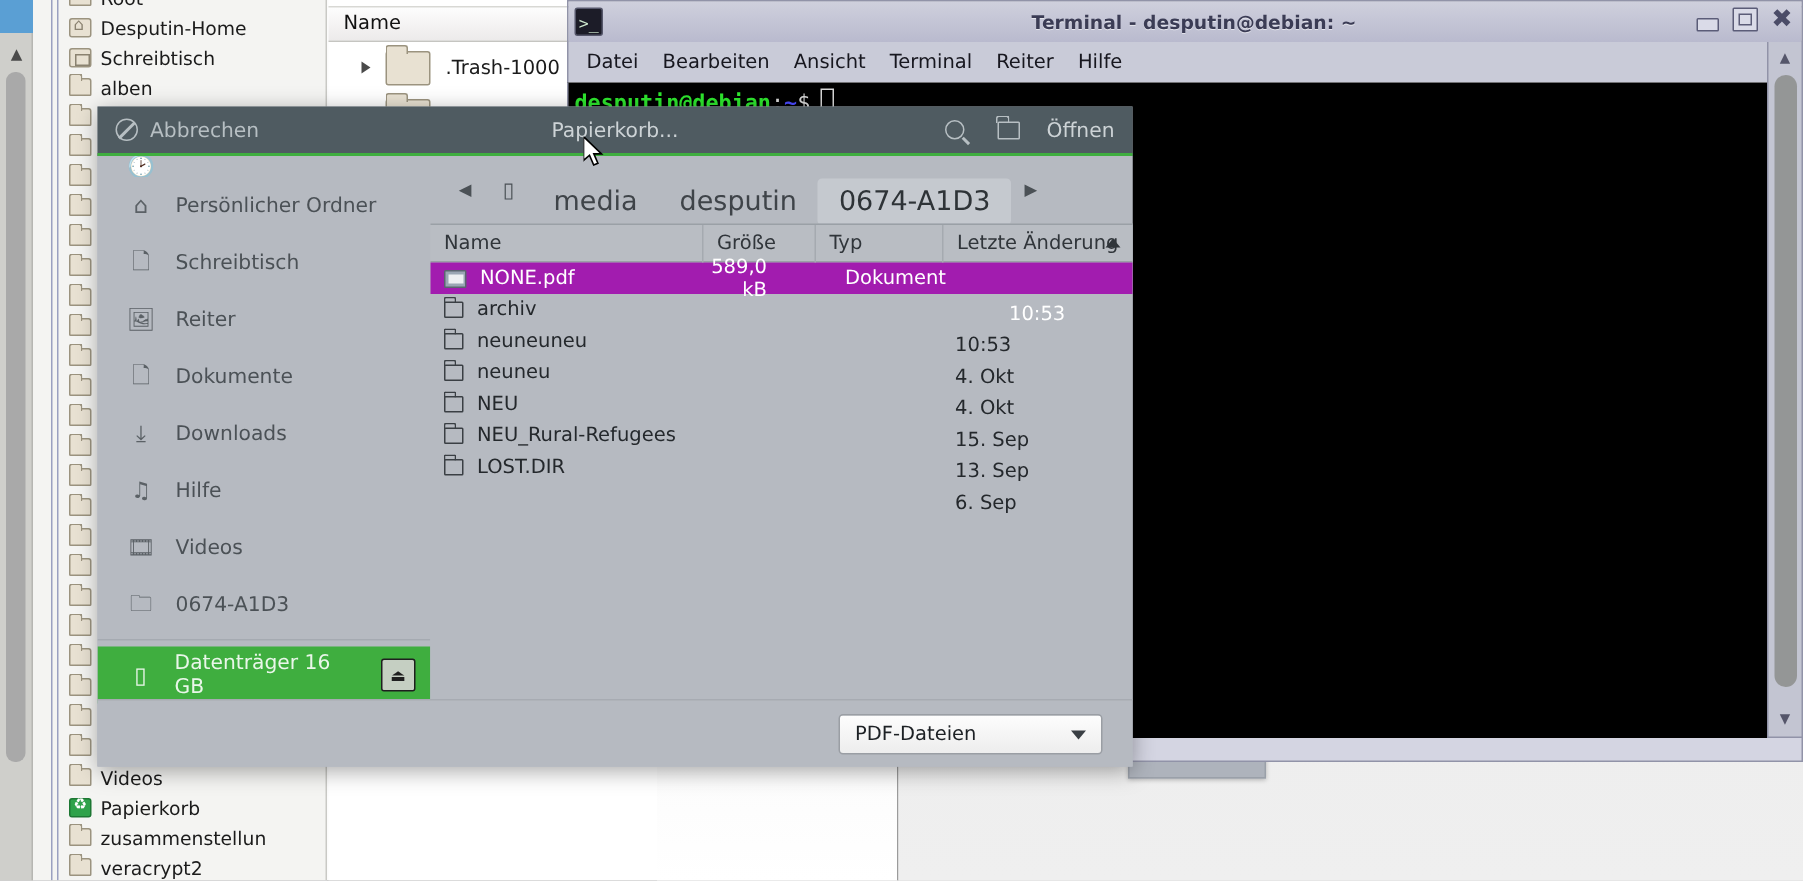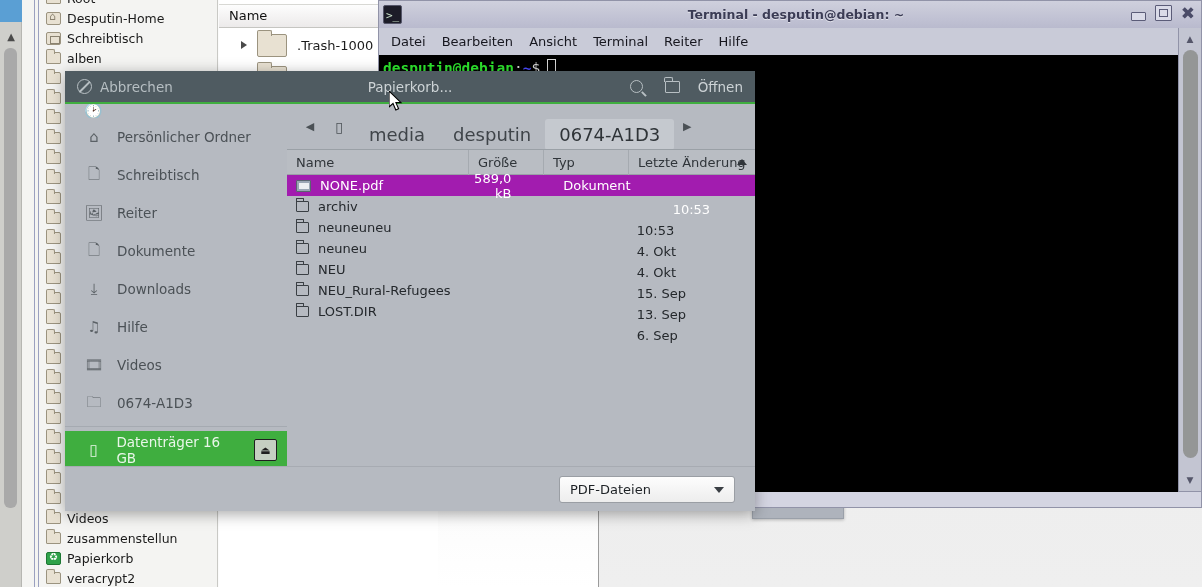--- a/index.html
+++ b/index.html
@@ -319,26 +319,26 @@
           </div>
           <div class="fm-row">
             <span class="folder-ico"></span>
             <span>Musi</span>
           </div>
           <div class="fm-row">
             <span class="folder-ico"></span>
             <span>Videos</span>
           </div>
           <div class="fm-row">
-            <span class="folder-ico"></span>
-            <span>zusammenstellun</span>
-          </div>
-          <div class="fm-row">
             <span class="trash-ico"></span>
             <span>Papierkorb</span>
+          </div>
+          <div class="fm-row">
+            <span class="folder-ico"></span>
+            <span>zusammenstellun</span>
           </div>
           <div class="fm-row">
             <span class="folder-ico"></span>
             <span>veracrypt2</span>
           </div>
         </div>
     </div>
 
     <div class="fm-main">
       <div class="fm-colhdr">

